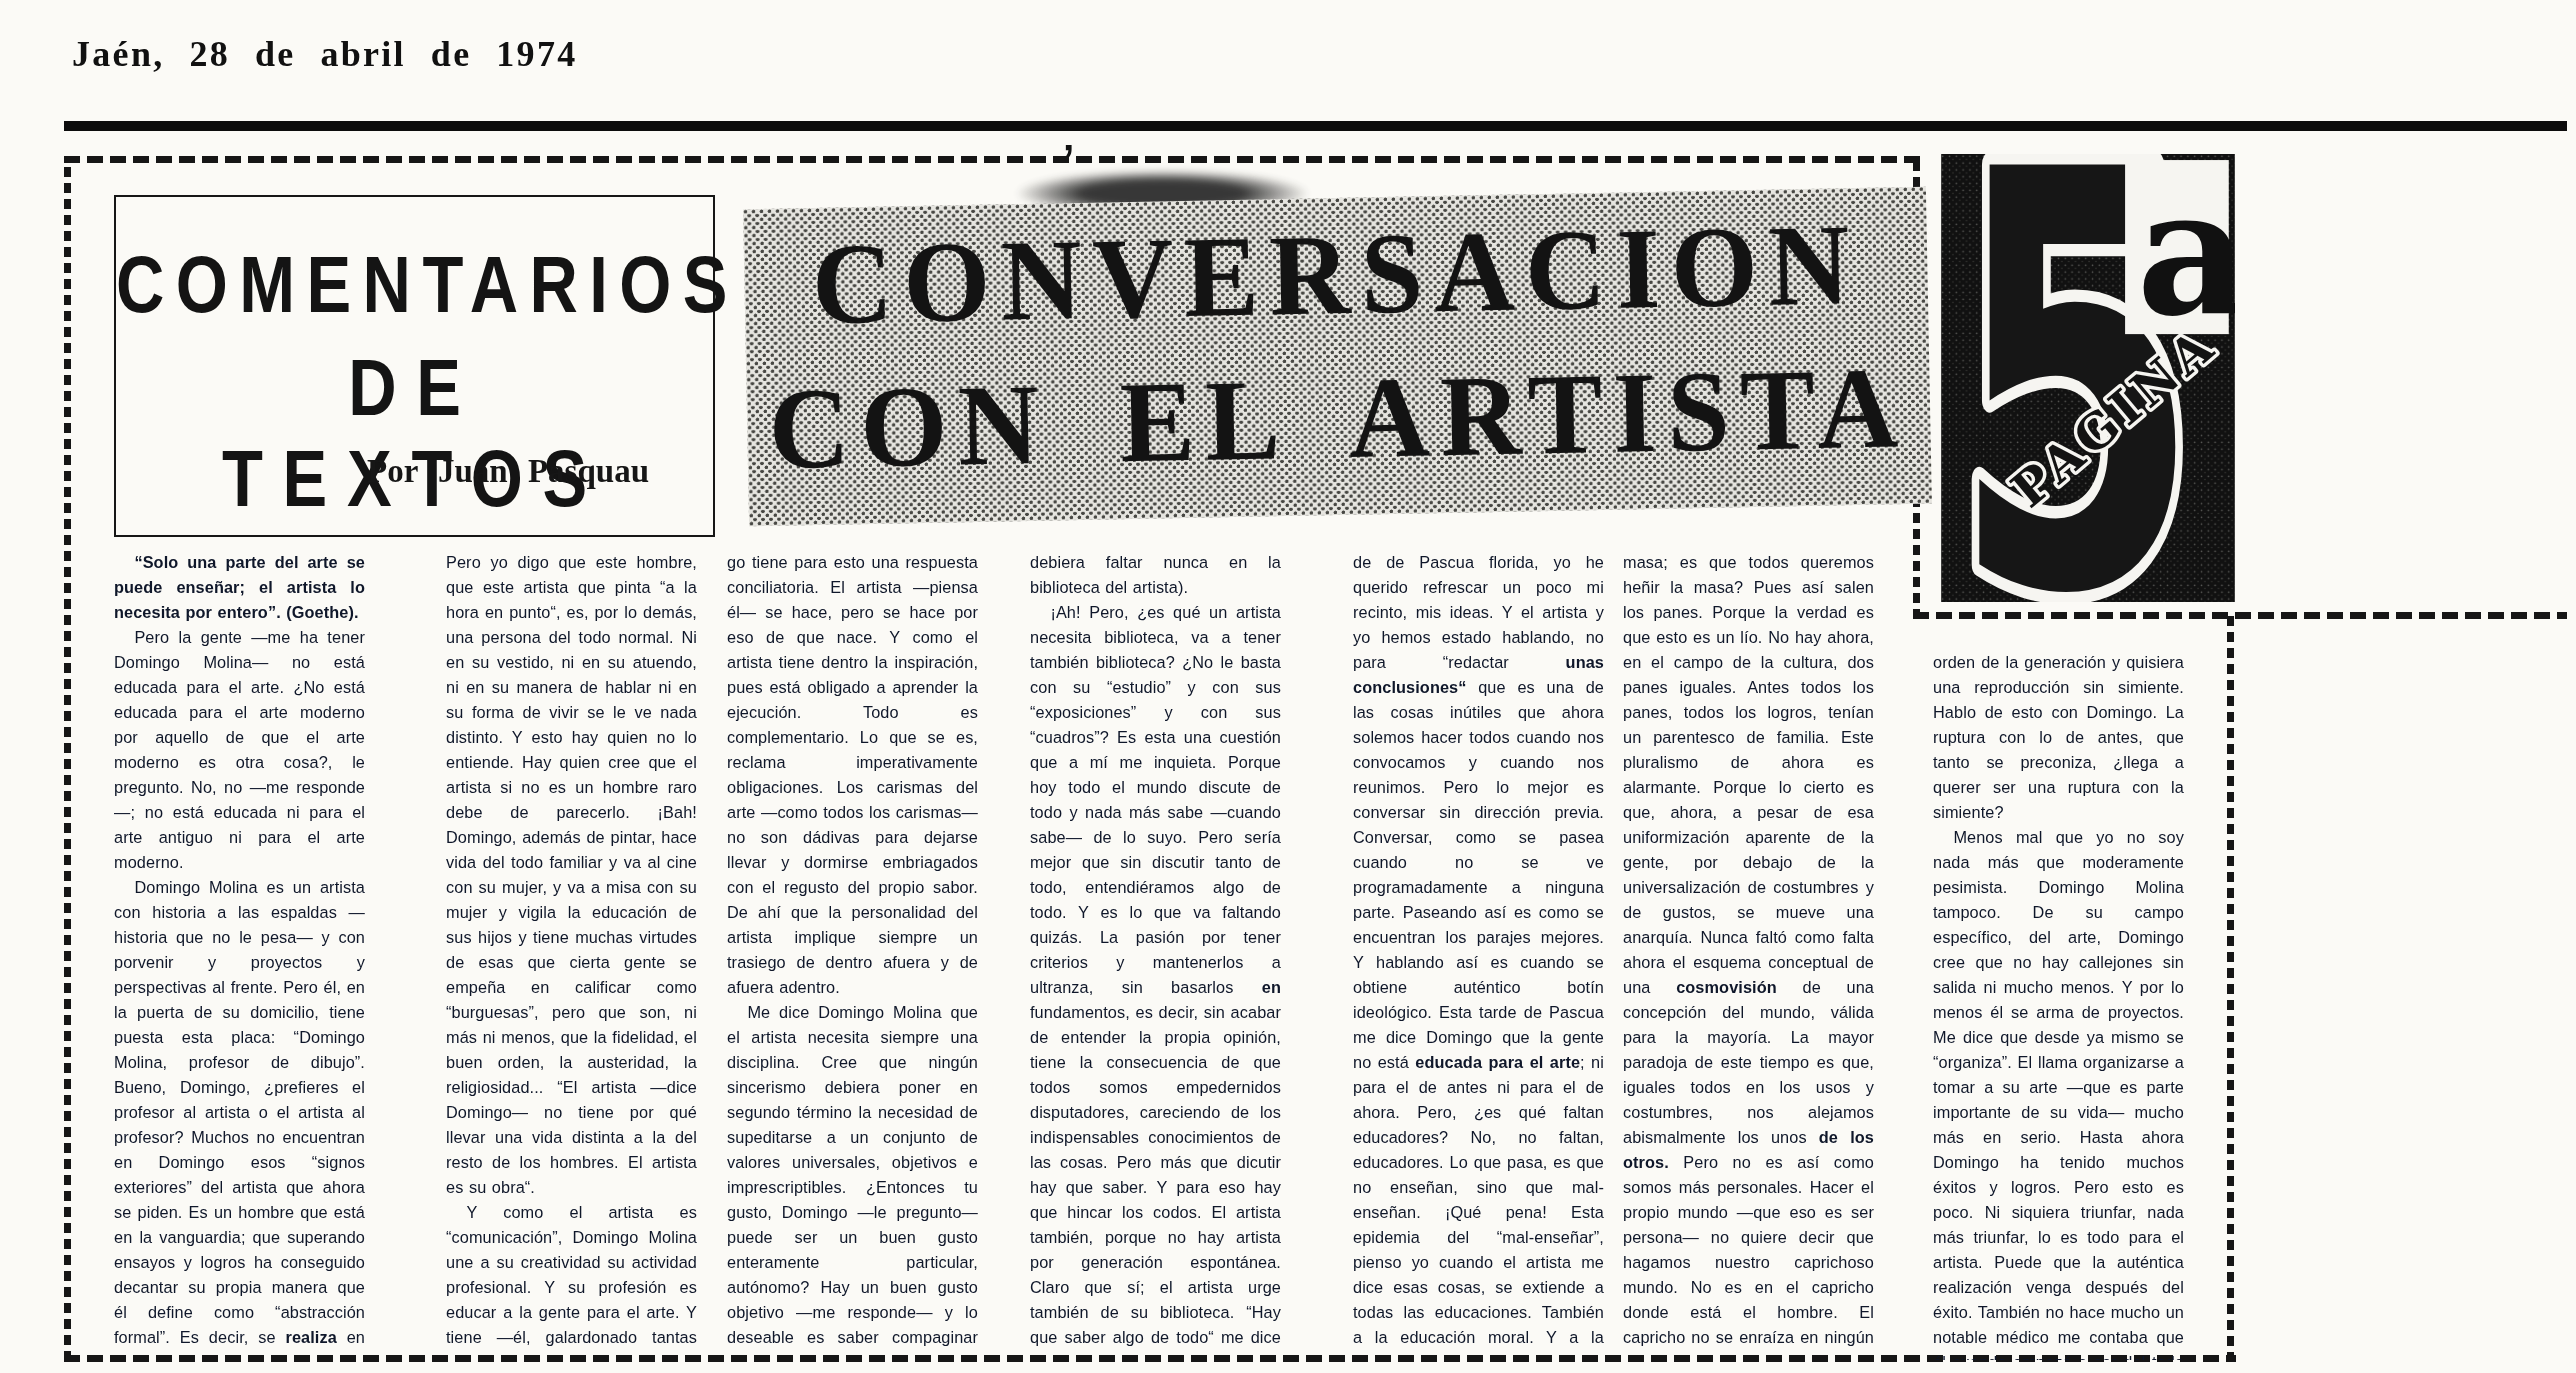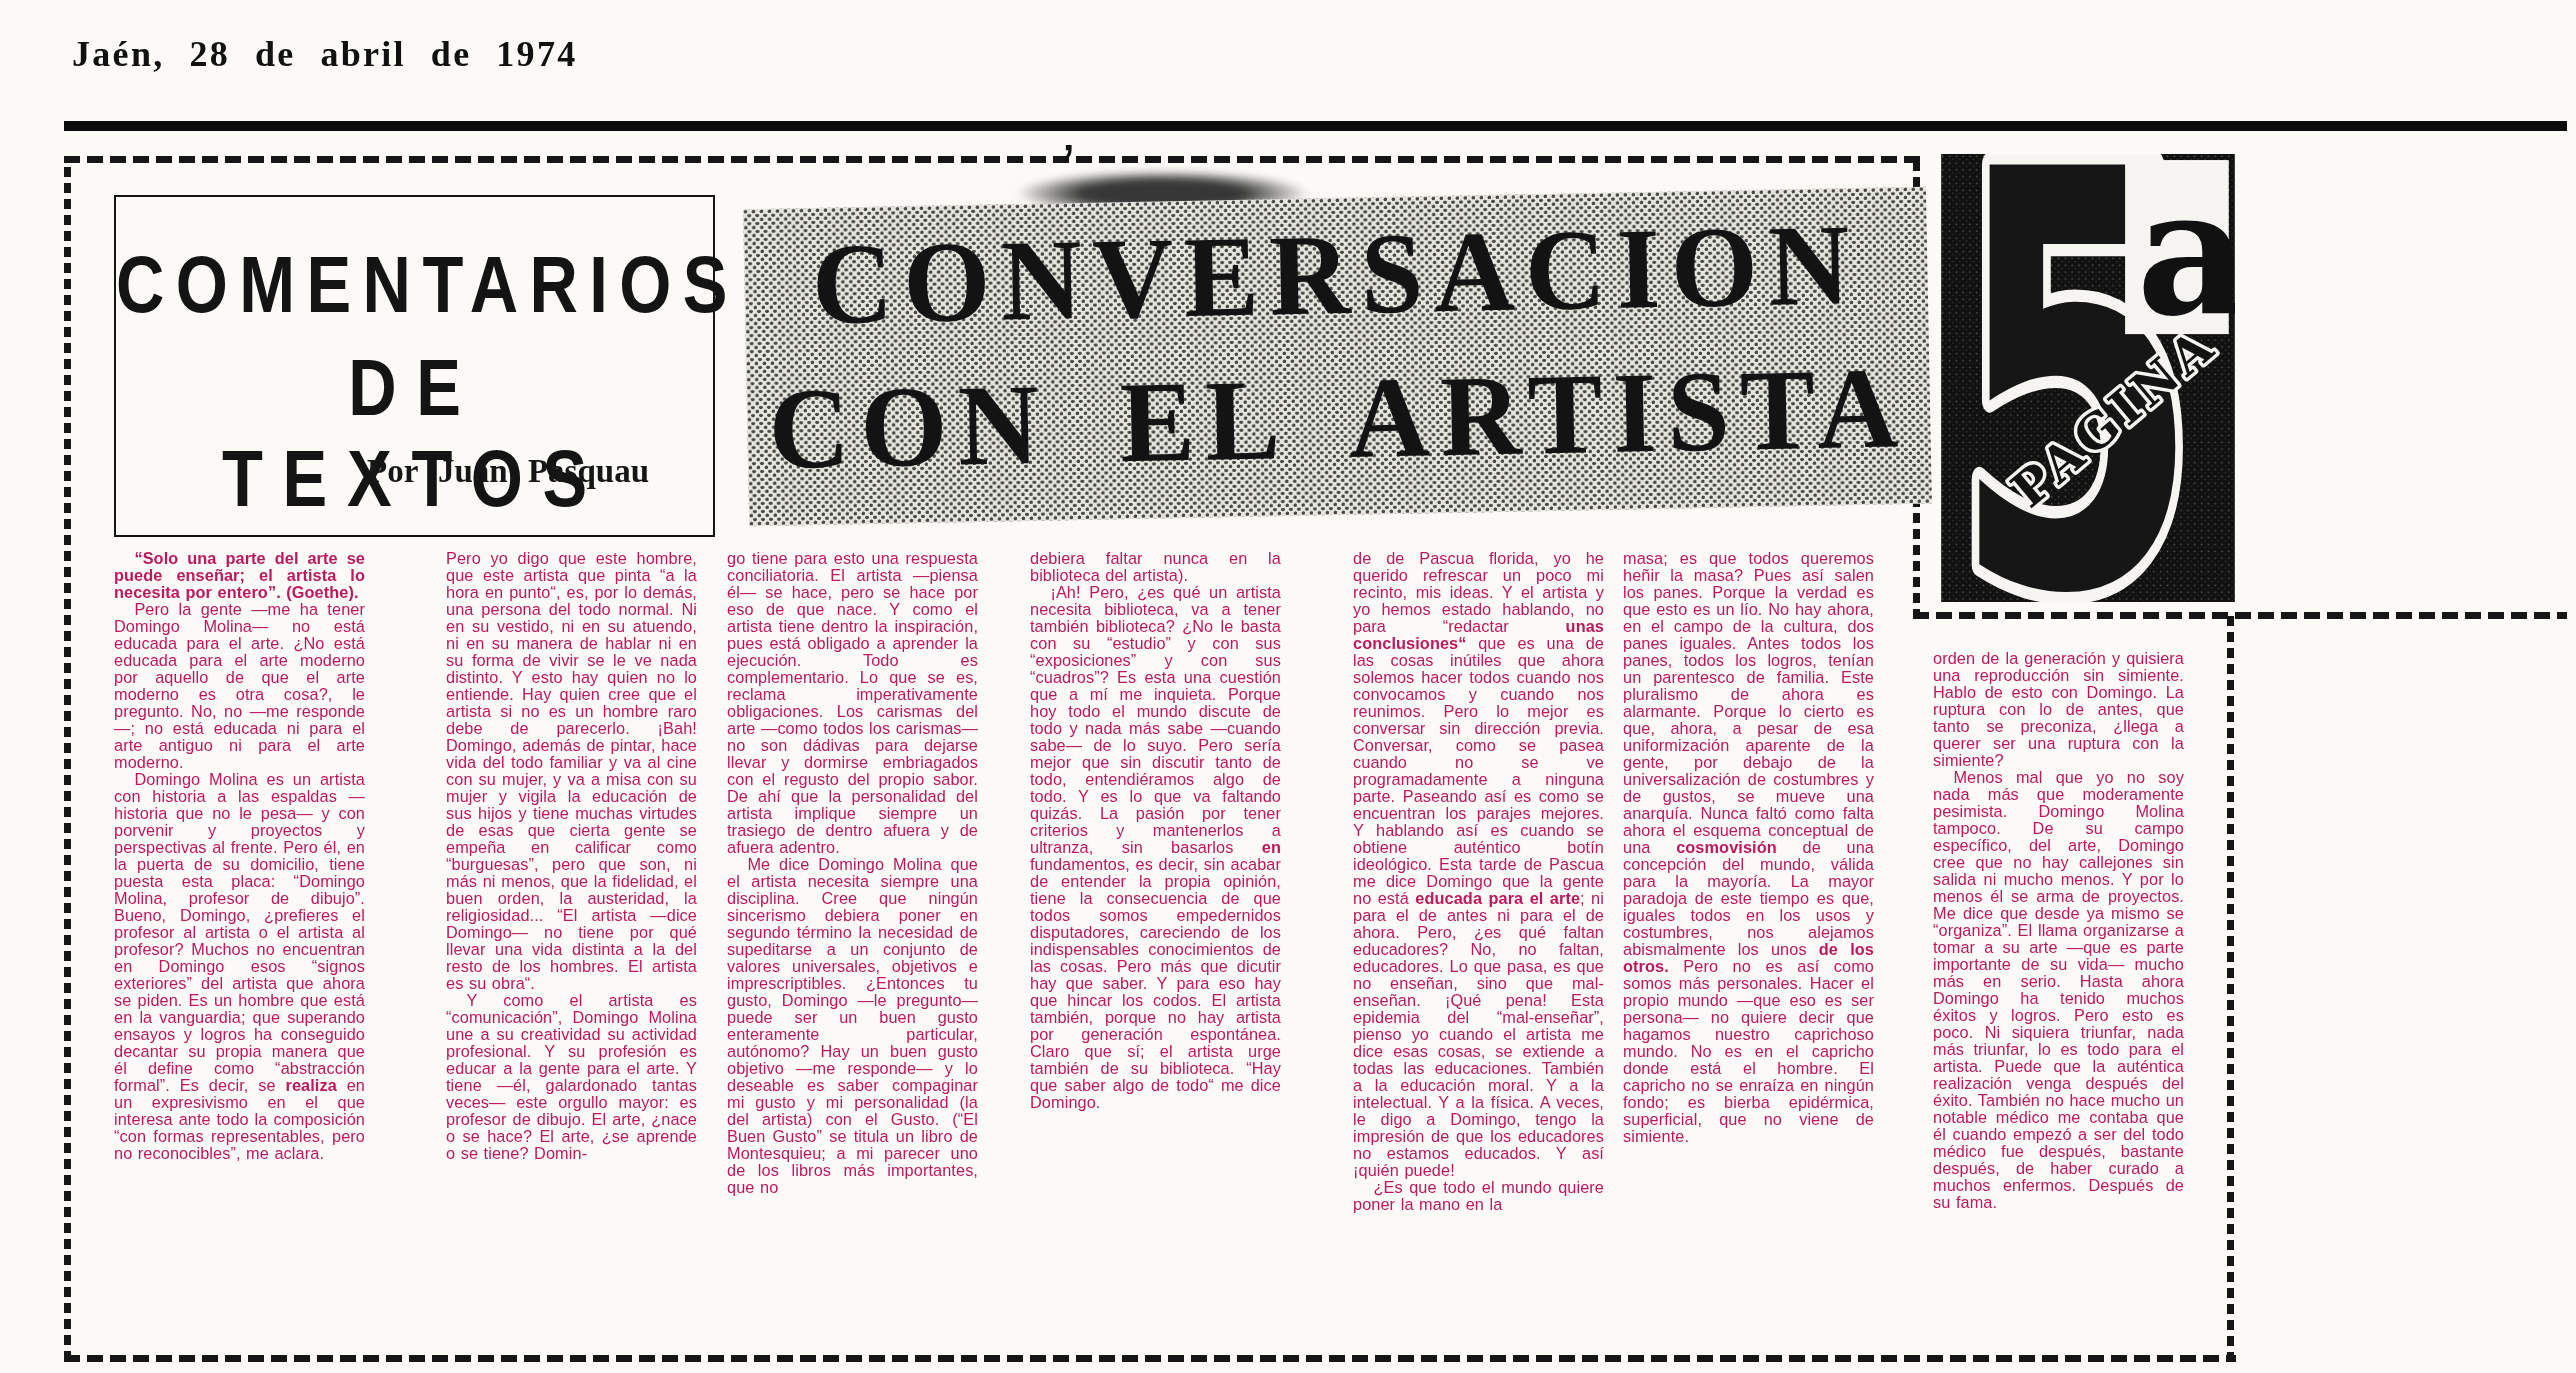--- a/index.html
+++ b/index.html
@@ -46,21 +46,21 @@
   .hl2{top:156px;word-spacing:32px;}
   .ink-smudge{
     left:1015px;top:170px;width:295px;height:47px;border-radius:50%;
     background:radial-gradient(closest-side,#161616 55%,rgba(20,20,20,0) 100%);
     filter:blur(3.8px);opacity:.85;
   }
   .tick-mark{left:1063px;top:136px;font-size:41px;font-weight:bold;color:#111;}
   
   .col{
     top:550px;width:251px;height:804px;overflow:hidden;text-align:justify;
-    font-size:16.3px;line-height:17px;letter-spacing:0.1px;word-spacing:0.9px;color:#be185d;
+    font-size:16.3px;line-height:25px;letter-spacing:0.1px;word-spacing:0.9px;color:#0f172a;
   }
   .col p{margin:0;}
   .col p.ind{text-indent:20.4px;}
   .b{font-weight:bold;}
   #col-0{left:114px;} #col-1{left:422px;margin-left:24px;} #col-2{left:727px;}
   #col-3{left:1030px;} #col-4{left:1325px;margin-left:28px;} #col-5{left:1623px;}
   #col-6{left:1933px;top:650px;height:710px;}
   .fifth-box{left:1941px;top:154px;width:294px;height:448px;}
 </style>
 </head>

